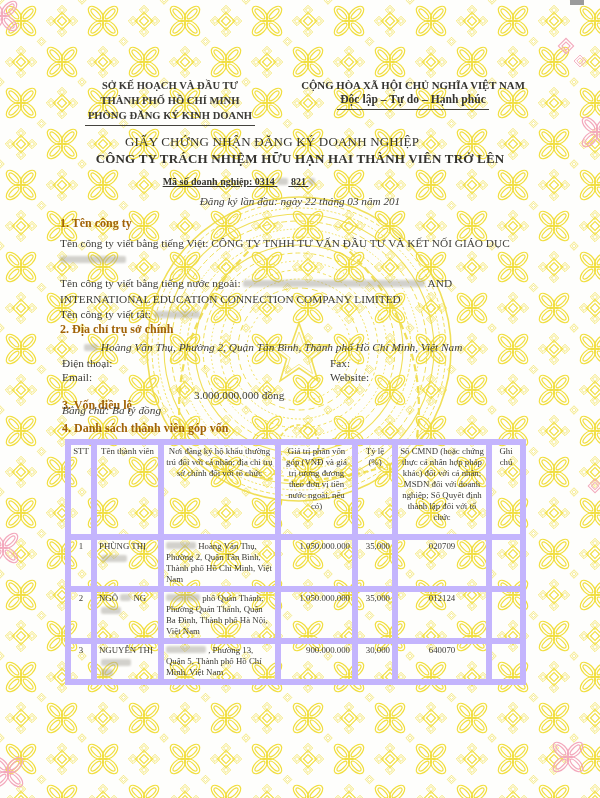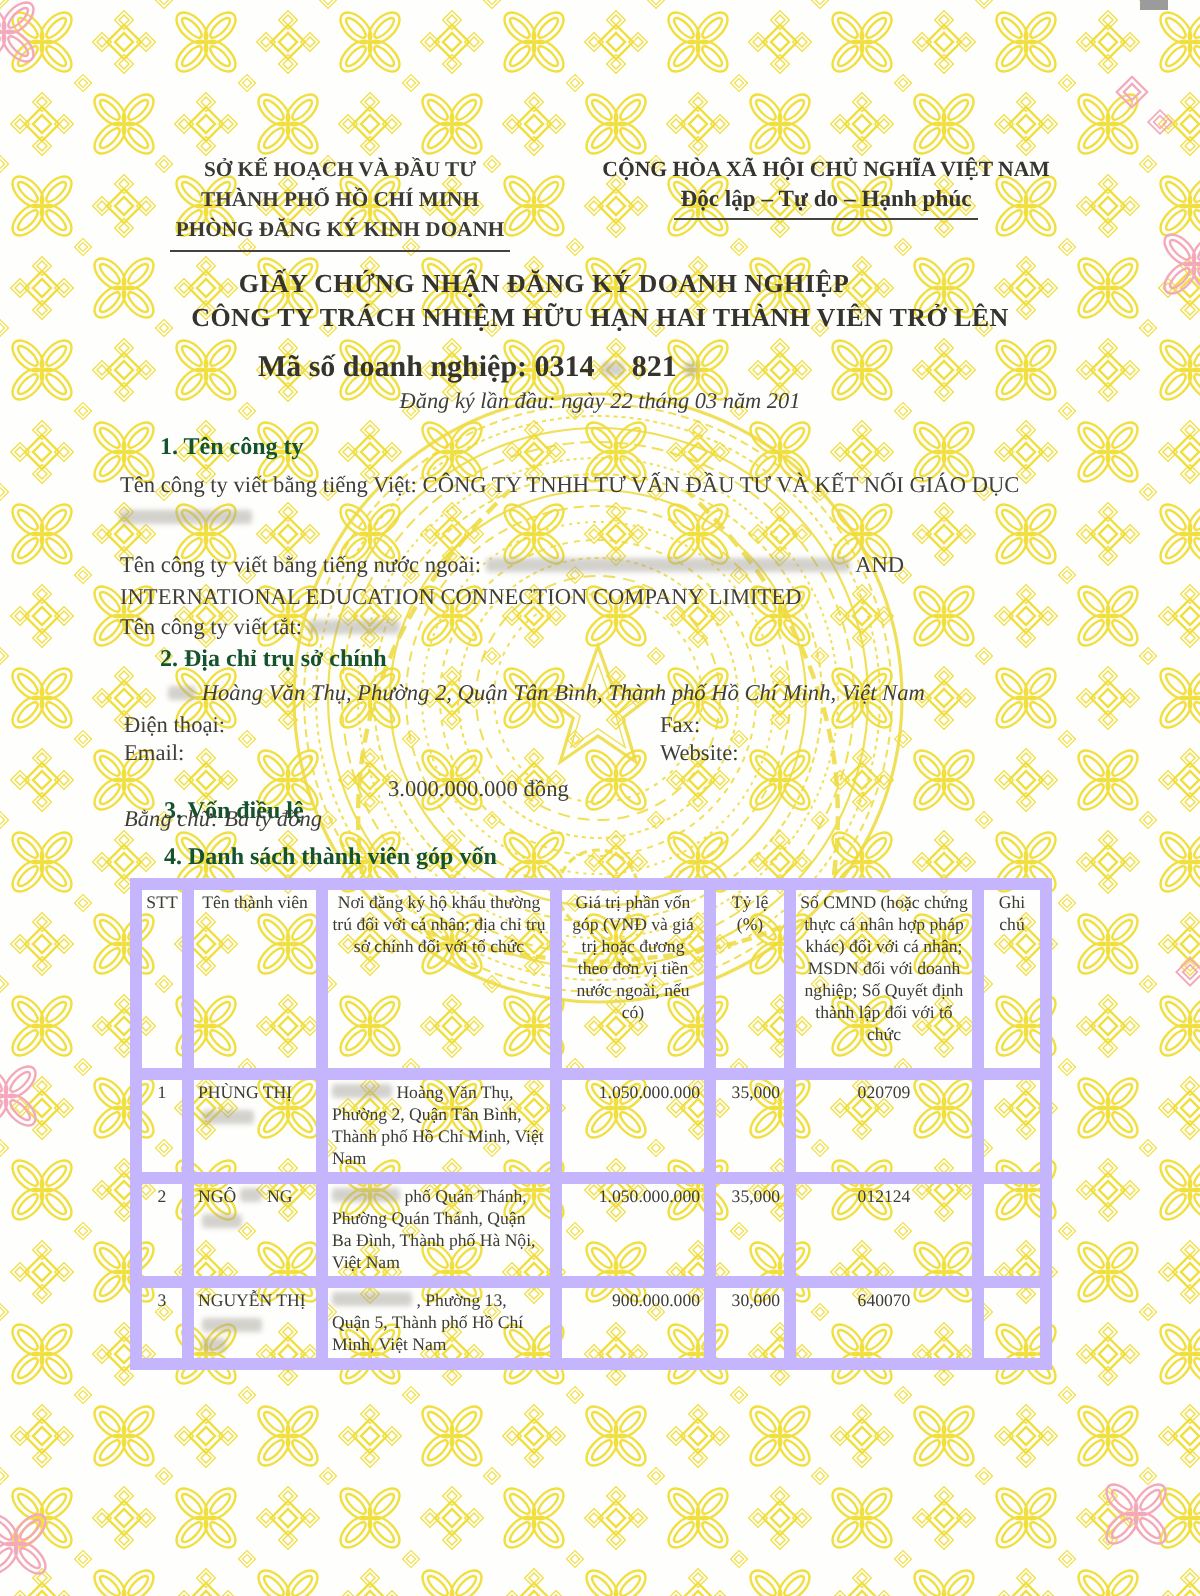--- a/index.html
+++ b/index.html
@@ -16,26 +16,26 @@
   .rule{border-top:1.4px solid #44433e;}
   .rd{display:inline-block;height:7px;border-radius:2px;background:#a8a59d;opacity:.5;filter:blur(1.2px);vertical-align:baseline;}
   .rdb{display:block;height:7px;border-radius:2px;background:#a8a59d;opacity:.5;filter:blur(1.2px);margin:3px 0 0 2px;}
 
   .hdr-left{top:78px;left:56px;width:228px;font-size:10.6px;line-height:15px;font-weight:600;color:#3a3935;}
   .hdr-left .l3{font-weight:700;}
   .hdr-right{top:79px;left:282px;width:262px;color:#353430;}
   .hdr-right .l1{font-size:10.8px;font-weight:700;}
   .hdr-right .l2{font-size:11.6px;font-weight:700;margin-top:2px;}
 
-  .title1{top:134px;left:0;width:544px;font-size:13px;font-weight:700;color:#34332e;letter-spacing:.2px;}
+  .title1{top:134px;left:0;width:544px;font-size:13px;font-weight:400;color:#34332e;letter-spacing:.2px;}
   .title2{top:151px;left:0;width:600px;font-size:13px;font-weight:700;color:#34332e;letter-spacing:.2px;}
-  .taxline{top:176px;left:0;width:478px;font-size:15px;font-weight:700;color:#34332e;}
+  .taxline{top:176px;left:0;width:478px;font-size:10px;font-weight:700;color:#34332e;text-decoration:underline;}
   .regline{top:195px;left:0;width:600px;font-size:11.2px;font-style:italic;}
 
-  .sec-h{font-size:12px;font-weight:700;color:#14532d;margin-left:20px;}
+  .sec-h{font-size:12px;font-weight:700;color:#a16207;}
   .body-t{font-size:11.3px;line-height:15.5px;}
 
   .s1h{top:216px;left:60px;}
   .s1vn{top:236px;left:60px;width:476px;}
   .s1fo{top:276px;left:60px;width:478px;}
   .s1ab{top:307px;left:60px;width:476px;}
   .s2h{top:322px;left:60px;}
   .addr{top:340px;left:84px;width:480px;font-style:italic;}
   .lbl-row{font-size:11.3px;}
   .s3amt{font-size:11.3px;}
@@ -214,21 +214,21 @@
         <col style="width:77px">
           <col style="width:40px">
           <col style="width:94px">
           <col style="width:34px">
       </colgroup>
       <tbody>
           <tr class="hdr">
         <th>STT</th>
         <th>Tên thành viên</th>
         <th>Nơi đăng ký hộ khẩu thường trú đối với cá nhân; địa chỉ trụ sở chính đối với tổ chức</th>
-        <th>Giá trị phần vốn góp (VNĐ và giá trị hoặc đương theo đơn vị tiền nước ngoài, nếu có)</th>
+        <th>Giá trị phần vốn góp (VNĐ và giá trị tương đương theo đơn vị tiền nước ngoài, nếu có)</th>
         <th>Tỷ lệ (%)</th>
         <th>Số CMND (hoặc chứng thực cá nhân hợp pháp khác) đối với cá nhân; MSDN đối với doanh nghiệp; Số Quyết định thành lập đối với tổ chức</th>
         <th>Ghi chú</th>
       </tr>
       <tr class="r1">
         <td class="num">1</td>
         <td>
           <span>PHÙNG THỊ</span>
           <span class="rdb" style="width:26px;"></span>
         </td>

